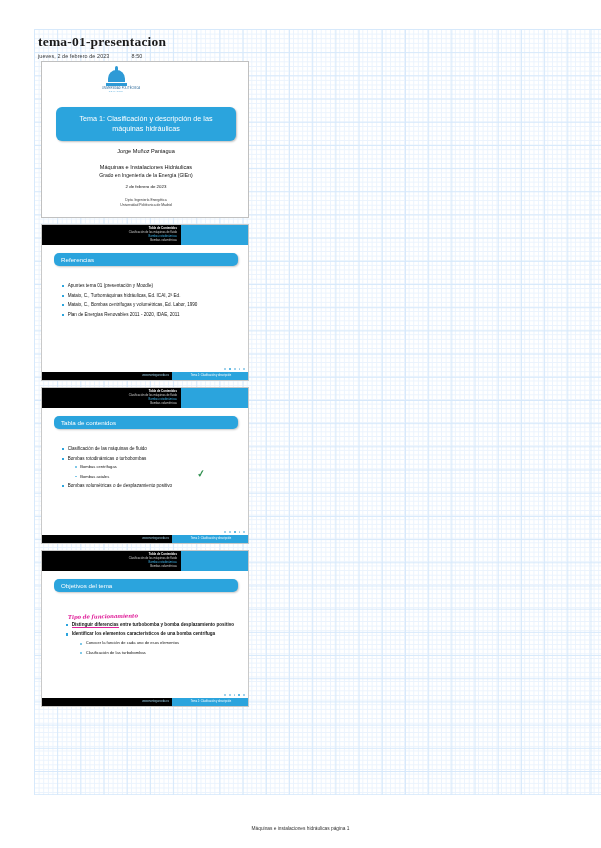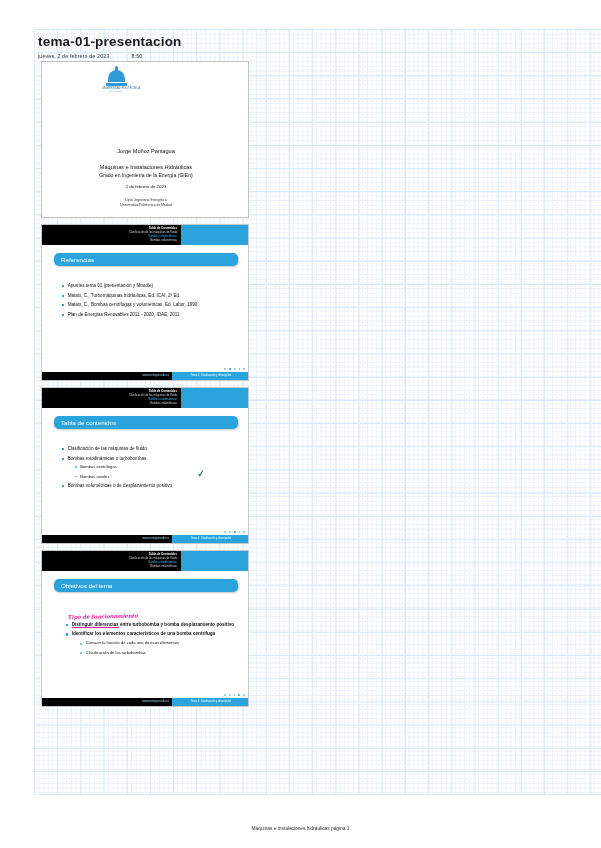--- a/index.html
+++ b/index.html
@@ -24,20 +24,21 @@
   }
   #white-mask-top{position:absolute;left:0;top:0;width:601px;height:29px;background:#fff;}
   #white-mask-left{position:absolute;left:0;top:0;width:34px;height:848px;background:#fff;}
   #white-mask-bottom{position:absolute;left:0;top:795px;width:601px;height:53px;background:#fff;}
 
   
   #doc-header{position:absolute;left:38px;top:34px;width:300px;}
   #doc-title{
     font-size:13.5px;font-weight:bold;color:#1a1a1a;letter-spacing:.2px;
     line-height:16px;
+    font-family:Liberation Serif, serif;
   }
   #doc-meta{
     margin-top:3px;font-size:5.4px;color:#3a3a3a;letter-spacing:.1px;
     display:flex;gap:22px;
   }
 
   
   #slides{position:absolute;left:41px;top:61px;width:208px;}
   .slide{
     position:relative;width:208px;height:157px;
@@ -177,20 +178,21 @@
 
 <div id="slides">
 
   <div class="slide title-slide">
     <div class="upm-logo">
       <div class="upm-dome"></div>
       <div class="upm-base"></div>
       <div class="upm-text1">UNIVERSIDAD POLITÉCNICA</div>
       <div class="upm-text2">DE MADRID</div>
     </div>
+    <div class="title-banner">Tema 1: Clasificación y descripción de las máquinas hidráulicas</div>
     <div class="title-author">Jorge Muñoz Paniagua</div>
     <div class="title-course">
       <div>Máquinas e Instalaciones Hidráulicas</div>
       <div class="line2">Grado en Ingeniería de la Energía (GIEn)</div>
     </div>
     <div class="title-date">2 de febrero de 2023</div>
     <div class="title-dept">
       <div>Dpto. Ingeniería Energética</div>
       <div>Universidad Politécnica de Madrid</div>
     </div>

